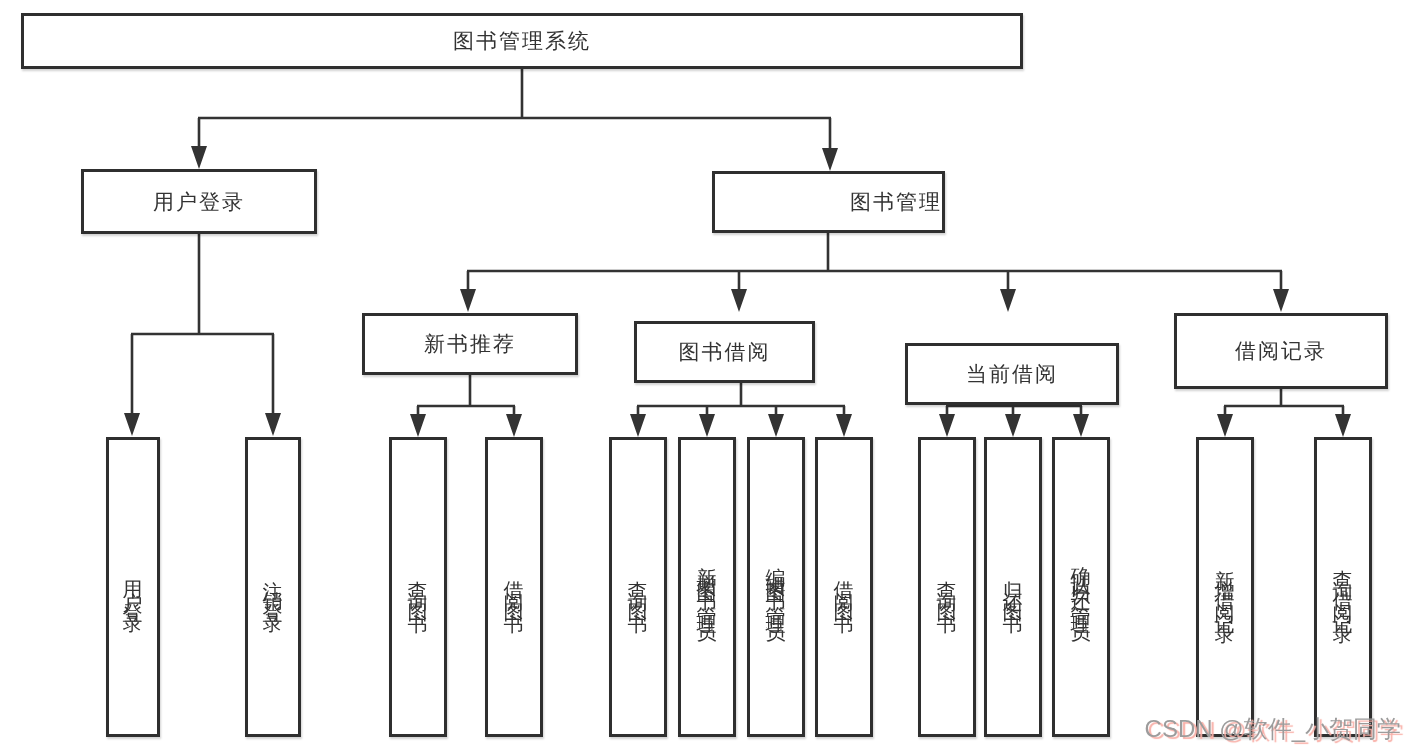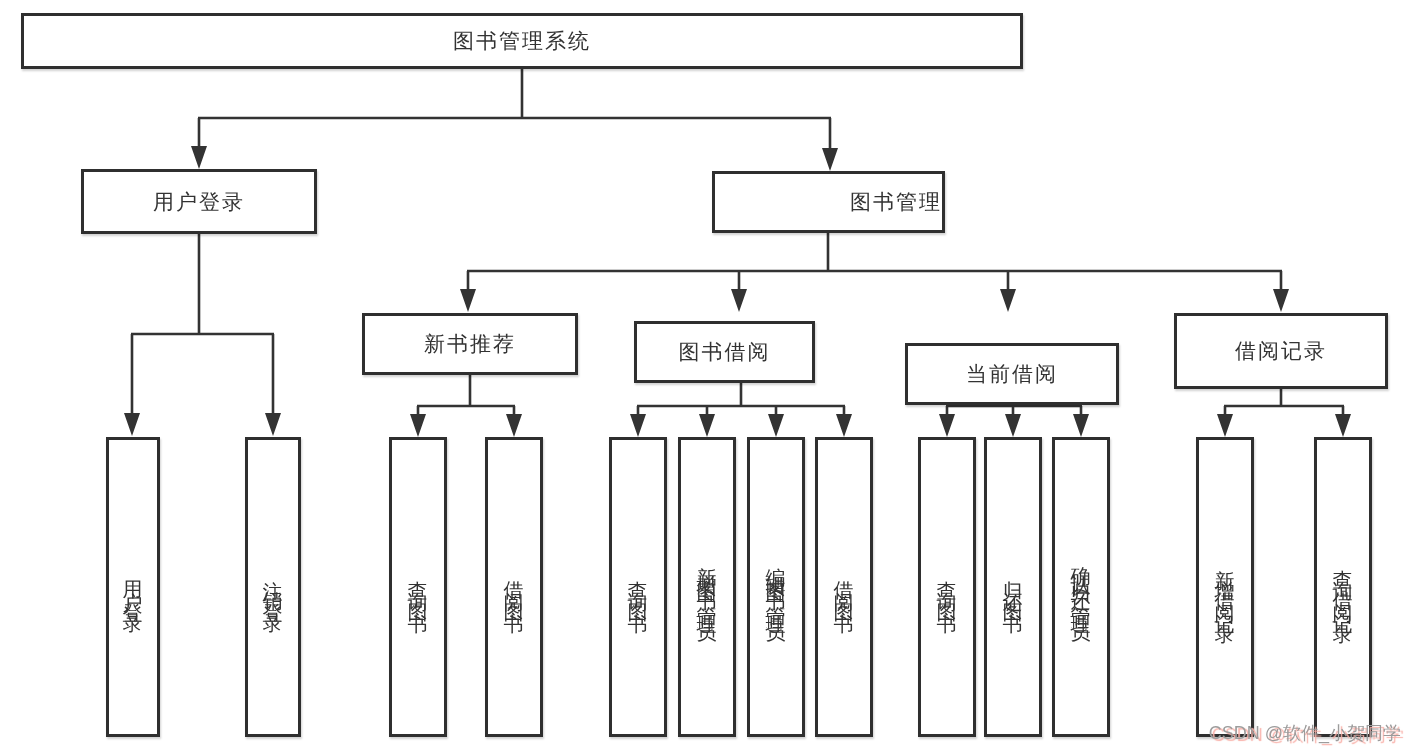--- a/index.html
+++ b/index.html
@@ -63,21 +63,21 @@
     text-orientation:mixed;
     color:var(--text);
     font-size:20px;
     line-height:1.1;
   }
   .watermark{
     position:absolute;
     right:4px;
     bottom:2px;
     z-index:5;
-    font-size:18px;
+    font-size:24px;
     color:var(--wm);
     text-shadow:3px 2px 1px var(--wm-shadow);
     white-space:nowrap;
   }
 </style>
 </head>
 <body>
 
 <div class="canvas">
 

